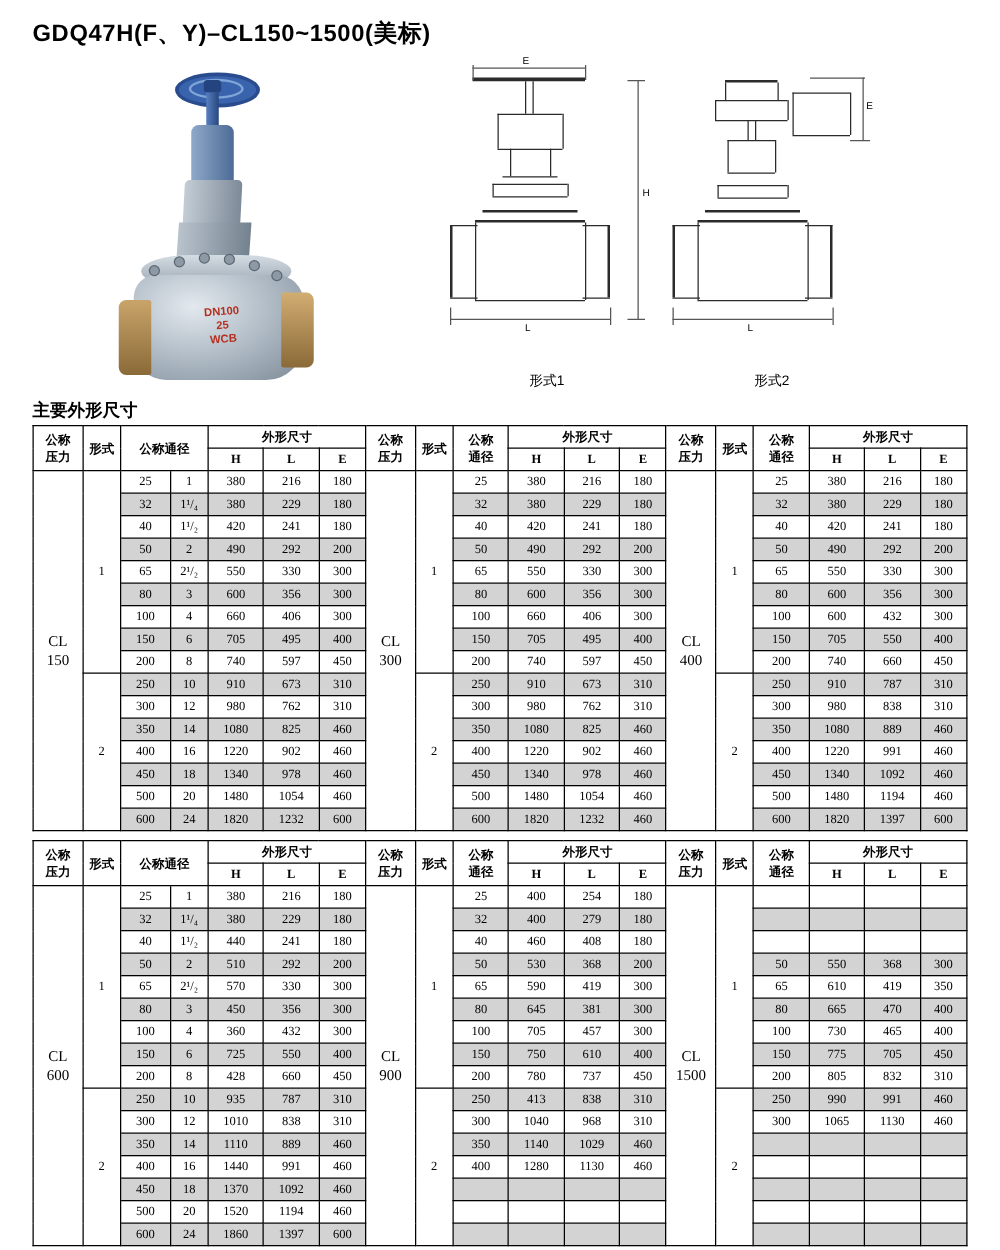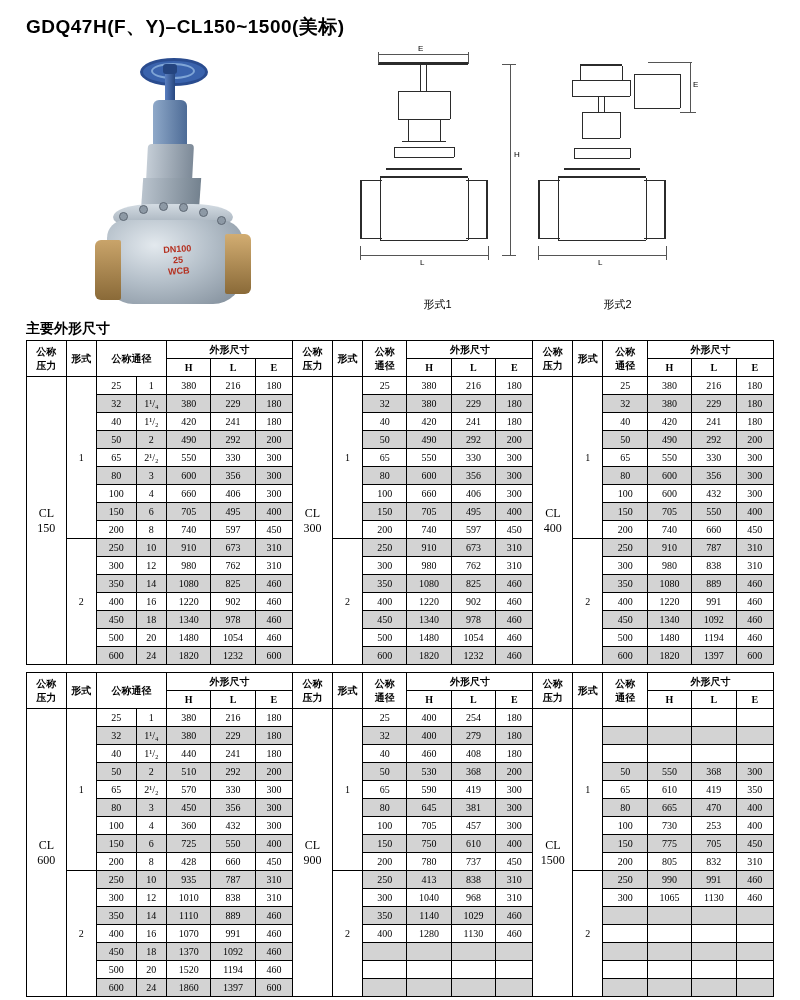--- a/index.html
+++ b/index.html
@@ -652,21 +652,21 @@
           <td>4</td>
           <td>360</td>
           <td>432</td>
           <td>300</td>
           <td>100</td>
           <td>705</td>
           <td>457</td>
           <td>300</td>
           <td>100</td>
           <td>730</td>
-          <td>253</td>
+          <td>465</td>
           <td>400</td>
         </tr>
         <tr>
           <td class="shade">150</td>
           <td class="shade">6</td>
           <td class="shade">725</td>
           <td class="shade">550</td>
           <td class="shade">400</td>
           <td class="shade">150</td>
           <td class="shade">750</td>
@@ -736,21 +736,21 @@
           <td class="shade">1029</td>
           <td class="shade">460</td>
           <td class="shade"></td>
           <td class="shade"></td>
           <td class="shade"></td>
           <td class="shade"></td>
         </tr>
         <tr>
           <td>400</td>
           <td>16</td>
-          <td>1070</td>
+          <td>1440</td>
           <td>991</td>
           <td>460</td>
           <td>400</td>
           <td>1280</td>
           <td>1130</td>
           <td>460</td>
           <td></td>
           <td></td>
           <td></td>
           <td></td>

